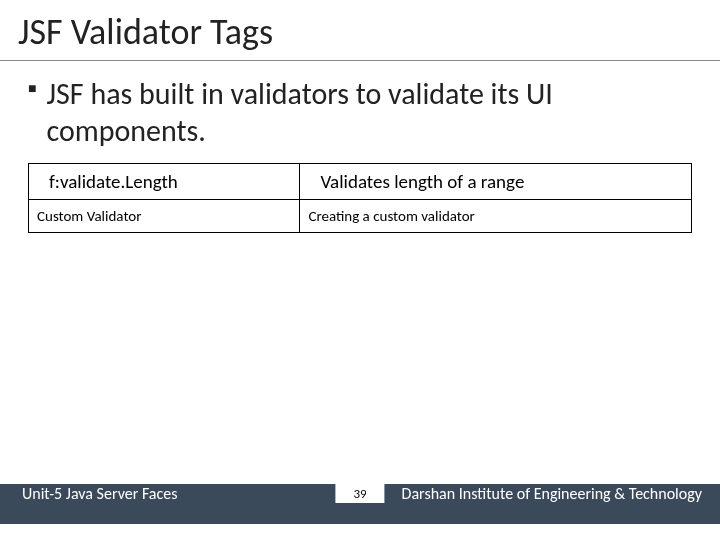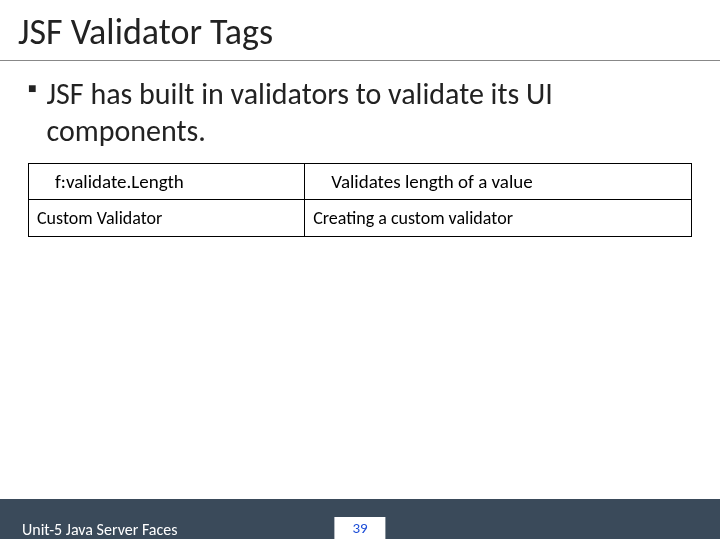--- a/index.html
+++ b/index.html
@@ -4,54 +4,55 @@
 <style>
   * { margin: 0; padding: 0; box-sizing: border-box; }
   html, body { width: 720px; height: 540px; font-family: Calibri, Arial, sans-serif; background: #fff; overflow: hidden; }
   .slide { width: 720px; height: 540px; position: relative; display: flex; flex-direction: column; }
   .title { font-size: 36px; font-weight: 400; color: #222; padding: 10px 18px 6px 18px; border-bottom: 1px solid #888; }
   .content { flex: 1; padding: 14px 28px 0 28px; }
   .bullet-row { display: flex; align-items: flex-start; margin-bottom: 14px; }
   .bullet-icon { font-size: 14px; color: #222; margin-right: 10px; margin-top: 5px; }
   .bullet-text { font-size: 30px; color: #222; }
   table { border-collapse: collapse; width: 100%; }
-  td { border: 1px solid #000; padding: 6px 26px; font-size: 19px; vertical-align: middle; }
-  .row-small td { font-size: 18px; padding: 7px 8px; }
-  .footer { position: absolute; left: 0; bottom: 1px; width: 100%; height: 40px; background: #3a4a5a; display: flex; align-items: flex-end; color: #fff; font-size: 16px; }
+  td { border: 1px solid #000; padding: 6px 20px; font-size: 19px; vertical-align: middle; }
+  .row-small td { font-size: 15px; padding: 7px 8px; }
+  .footer { position: absolute; left: 0; bottom: 16px; width: 100%; height: 40px; background: #3a4a5a; display: flex; align-items: flex-start; color: #fff; font-size: 16px; }
   .footer-left { padding-left: 22px; flex: 0 0 auto; }
-  .footer-page { position: absolute; left: 50%; transform: translateX(-50%); background: #fff; color: #1d4ed8; font-size: 15px; padding: 2px 18px; border-radius: 0; }
+  .footer-page { position: absolute; left: 50%; transform: translateX(-50%); background: #fff; color: #000000; font-size: 13px; padding: 2px 18px; border-radius: 0; }
   .footer-right { margin-left: auto; padding-right: 18px; }
 </style>
 </head>
 <body>
 
 <div class="slide">
 
   <div class="title">JSF Validator Tags</div>
 
   <div class="content">
 
     <div class="bullet-row">
       <span class="bullet-icon">■</span>
       <span class="bullet-text">JSF has built in validators to validate its UI components.</span>
     </div>
 
     <table>
       <tbody>
           <tr>
         <td>f:validate.Length</td>
-        <td>Validates length of a value</td>
+        <td>Validates length of a range</td>
       </tr>
       <tr class="row-small">
         <td>Custom Validator</td>
         <td>Creating a custom validator</td>
       </tr>
     </tbody>
       </table>
 
   </div>
 
   <div class="footer">
     <div class="footer-left">Unit-5 Java Server Faces</div>
     <div class="footer-page">39</div>
+    <div class="footer-right">Darshan Institute of Engineering &amp; Technology</div>
   </div>
 
 </div>
 
 </body></html>

